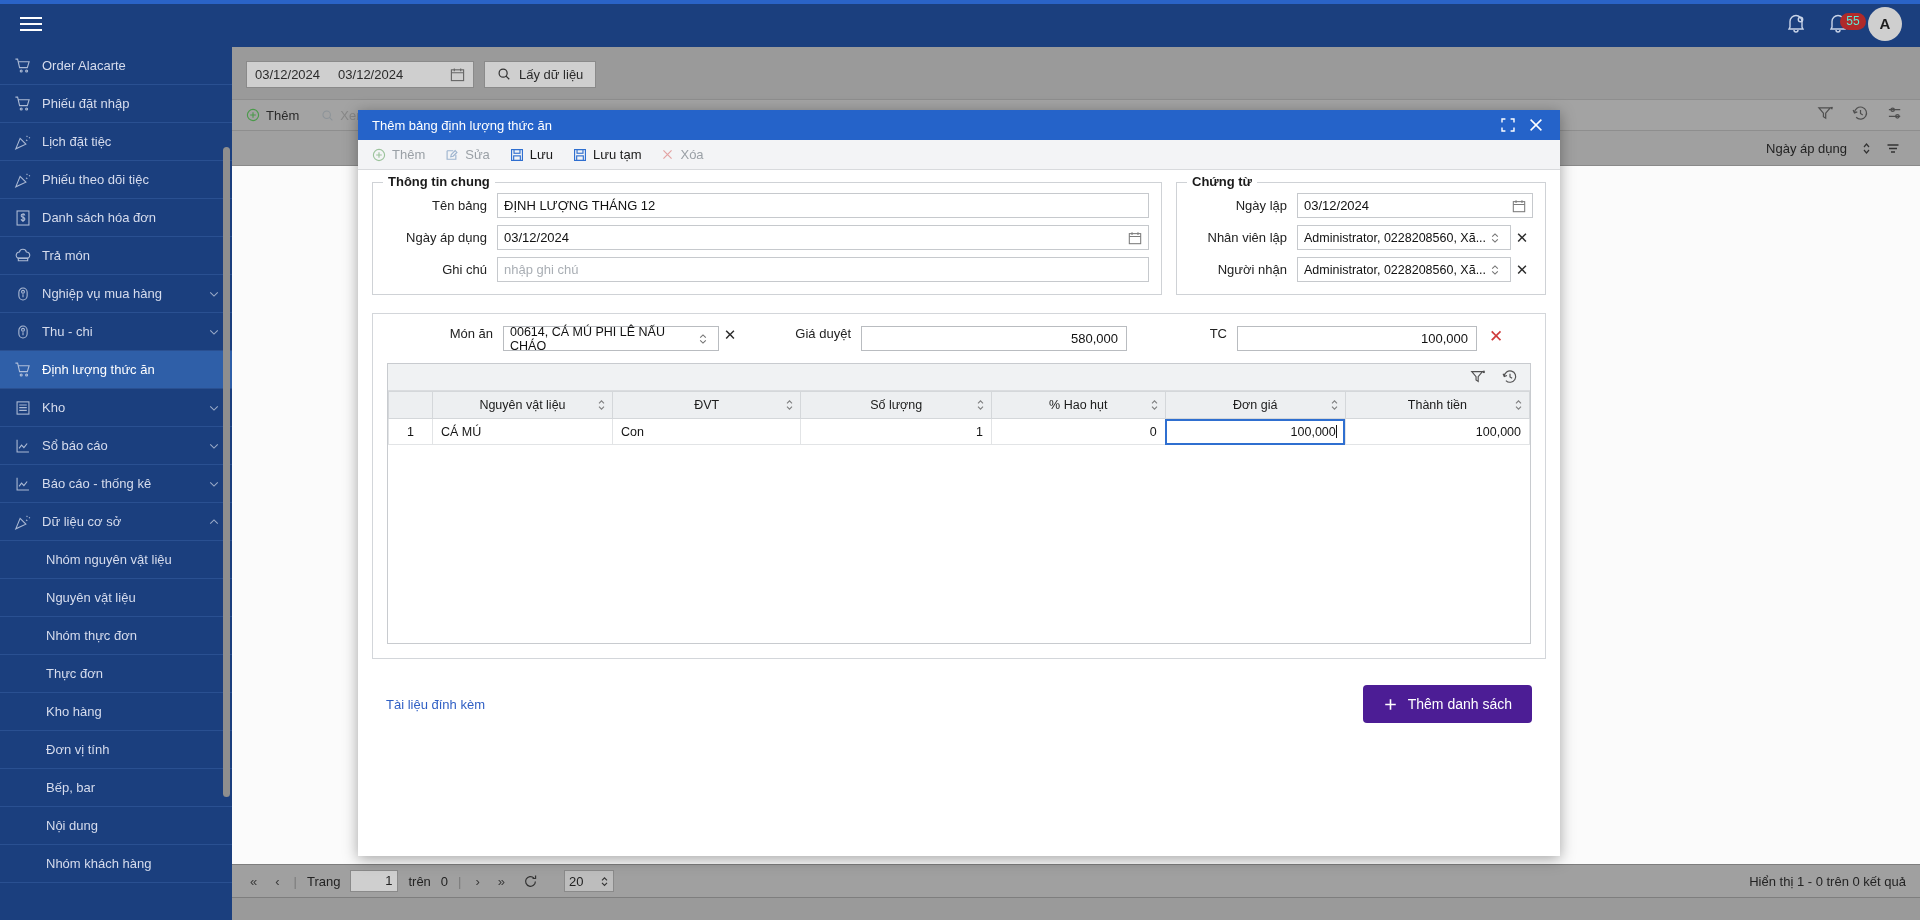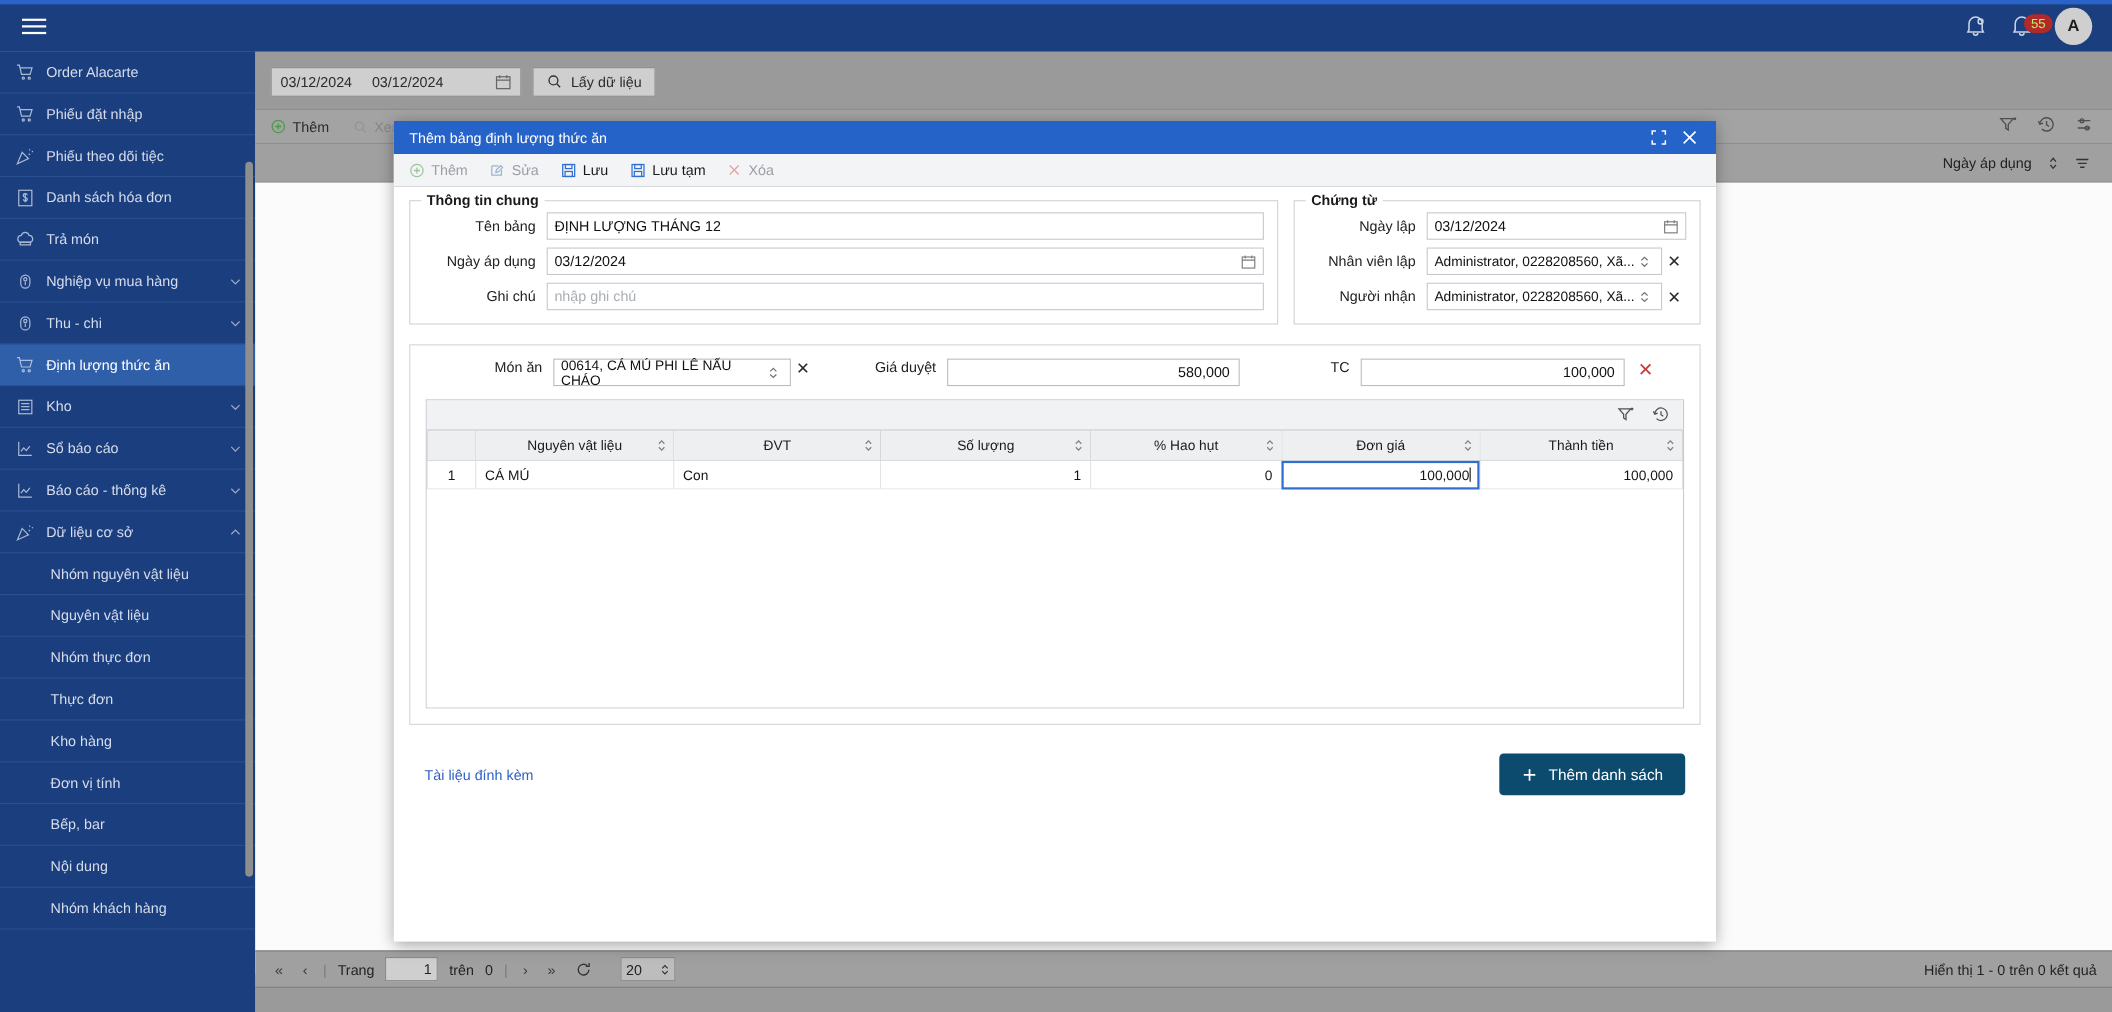--- a/index.html
+++ b/index.html
@@ -25,21 +25,21 @@
     margin-left: 8px;
   }
   .hamburger span { display:block; width: 22px; height: 2px; background: #ffffff; }
   .topbar-right {
     margin-left:auto; display:flex; align-items:center; gap: 18px; padding-right: 18px;
   }
   .bell { position: relative; width: 24px; height: 26px; cursor: pointer; }
   .bell svg { display:block; }
   .badge {
     position:absolute; left: 14px; top: 2px;
-    background: #b02a2a; color:#bef264; border-radius: 9px;
+    background: #b02a2a; color:#5eead4; border-radius: 9px;
     font-size: 12px; line-height: 16px; height: 17px; min-width: 26px;
     text-align:center; padding: 0 5px; font-family:"Liberation Sans",sans-serif;
   }
   .avatar {
     width: 34px; height: 34px; border-radius: 50%; background: #cfcfcf;
     color: #1d1d1d; font-size: 15px; font-weight: bold;
     display:flex; align-items:center; justify-content:center; cursor:pointer;
   }
 
   
@@ -218,21 +218,21 @@
     display:inline-block; width:1px; height:13px; background:#111;
     vertical-align:-2px; margin: 0 0 0 0;
   }
   .grid-empty { height: 198px; background:#fff; }
 
   .modal-footer {
     display: flex; align-items: center; margin: 26px 14px 0 14px;
   }
   .link-attach { color: #2f5fc4; font-size: 13px; cursor: pointer; }
   .btn-primary {
-    margin-left: auto; background: #0c4a6e; color: #fff; border: none;
+    margin-left: auto; background: #4c1d95; color: #fff; border: none;
     height: 38px; padding: 0 20px; font-size: 14px; border-radius: 4px;
     display: flex; align-items: center; gap: 10px; cursor: pointer;
     font-family: "Liberation Sans", sans-serif;
   }
   svg { display:block; }
 </style>
 </head>
 <body>
 
 <div id="app">
@@ -277,20 +277,29 @@
         </div>
         <div class="side-item">
           <span class="sicon">
             <svg width="18" height="18" viewBox="0 0 20 20" fill="none" stroke="#c6d0e4" stroke-width="1.2">
               <path d="M1.6 2.4h2.4l2.2 9.4h8.6l2-6.6H5.2"></path>
               <circle cx="8" cy="15.6" r="1.1"></circle>
               <circle cx="14" cy="15.6" r="1.1"></circle>
             </svg>
           </span>
           <span class="slabel">Phiếu đặt nhập</span>
+        </div>
+        <div class="side-item">
+          <span class="sicon">
+            <svg width="18" height="18" viewBox="0 0 20 20" fill="none" stroke="#c6d0e4" stroke-width="1.2">
+              <path d="M2 17.6 6.8 6l6.4 6.4z"></path>
+              <path d="M14 3.2l.9 1M16.6 5.6l1.2-.6M13.4 7.6l1.4 1"></path>
+            </svg>
+          </span>
+          <span class="slabel">Lịch đặt tiệc</span>
         </div>
         <div class="side-item">
           <span class="sicon">
             <svg width="18" height="18" viewBox="0 0 20 20" fill="none" stroke="#c6d0e4" stroke-width="1.2">
               <path d="M2 17.6 6.8 6l6.4 6.4z"></path>
               <path d="M14 3.2l.9 1M16.6 5.6l1.2-.6M13.4 7.6l1.4 1"></path>
             </svg>
           </span>
           <span class="slabel">Phiếu theo dõi tiệc</span>
         </div>

